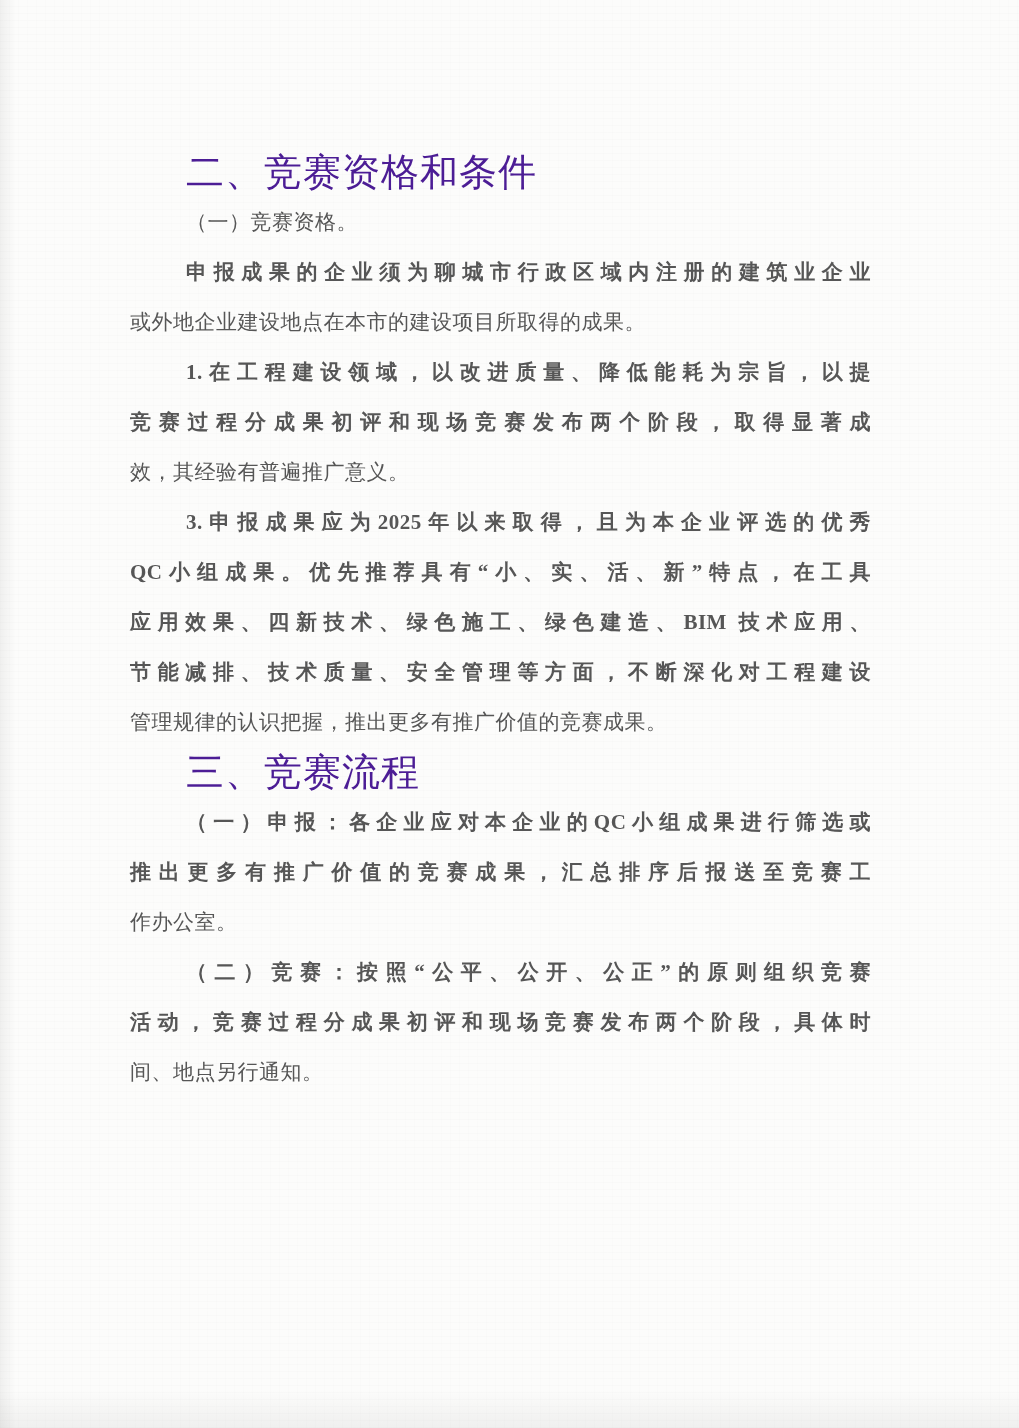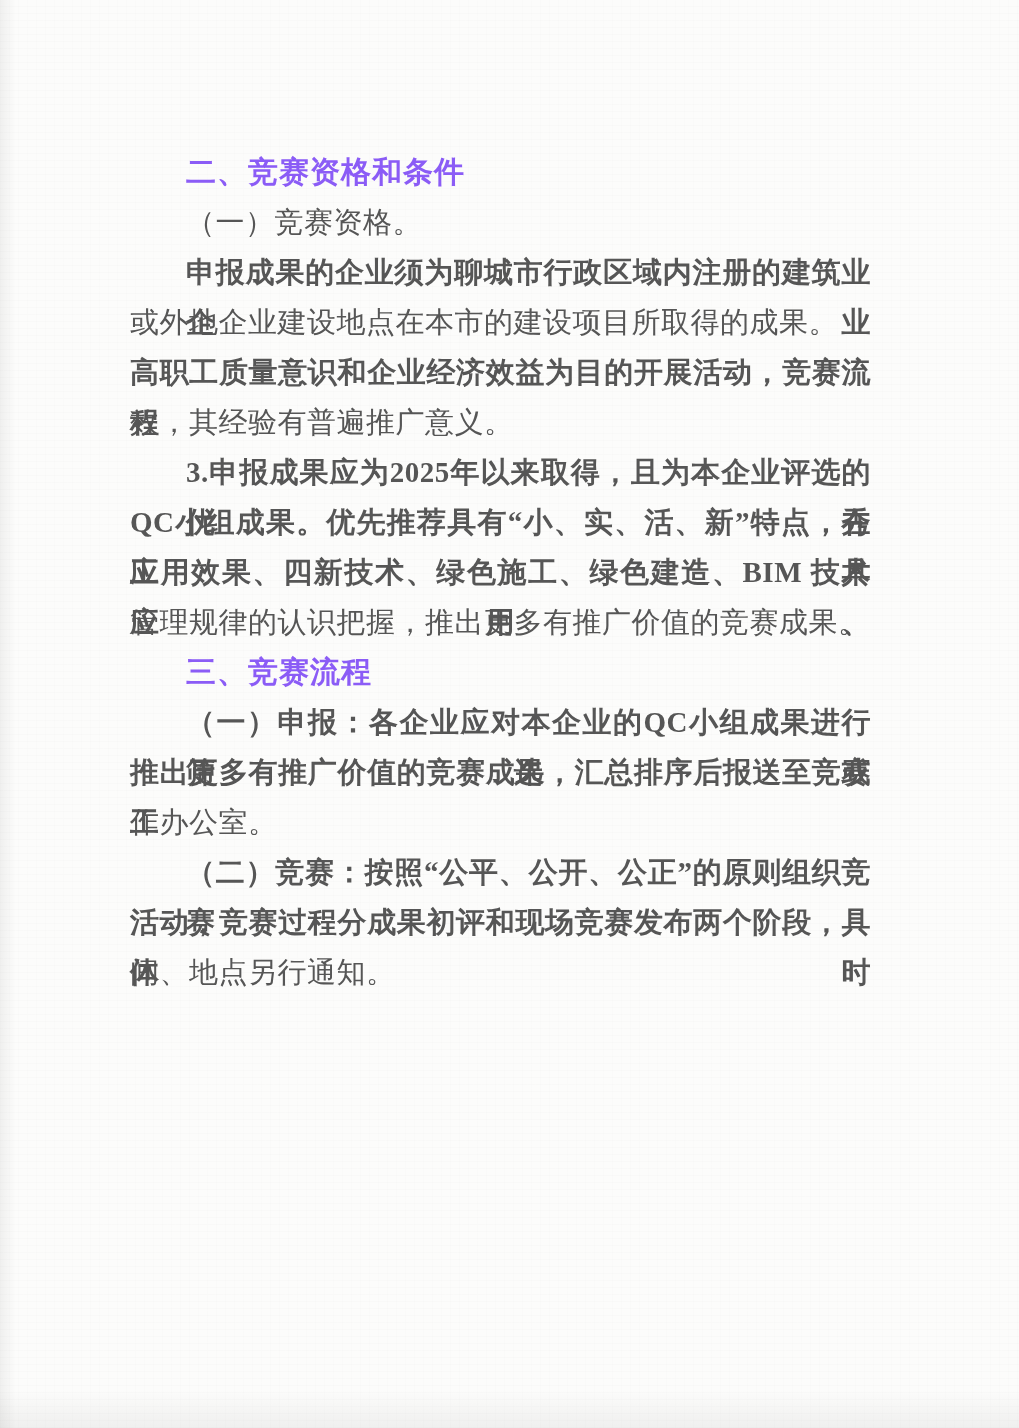--- a/index.html
+++ b/index.html
@@ -41,56 +41,58 @@
   }
   .content {
     position: absolute;
     left: 130px;
     top: 147px;
     width: 741px;
   }
   .line {
     height: 50px;
     line-height: 50px;
-    font-size: 29px;
+    font-size: 21px;
     color: #565656;
     text-align: left;
     text-align-last: left;
     letter-spacing: 0.5px;
   }
   .line.indent {
     padding-left: 56px;
   }
   .line.justify {
     text-align: justify;
     text-align-last: justify;
     font-weight: bold;
   }
   .line.heading {
     font-family: "Liberation Sans", "DejaVu Sans", sans-serif;
-    font-weight: bold;
-    font-size: 30px;
-    color: #8b5cf6;
+    font-weight: normal;
+    font-size: 38px;
+    color: #4c1d95;
     letter-spacing: 1px;
   }
 </style>
 </head>
 <body>
 
 <div class="page">
   <div class="content" id="doc-body">
       <div class="line heading indent">二、竞赛资格和条件</div>
       <div class="line body indent">（一）竞赛资格。</div>
       <div class="line body indent justify">申报成果的企业须为聊城市行政区域内注册的建筑业企业</div>
       <div class="line body">或外地企业建设地点在本市的建设项目所取得的成果。</div>
-      <div class="line body justify">高职工质量意识和企业经济效益为目的开展活动，竞赛流程</div>
+      <div class="line body indent justify">1.在工程建设领域，以改进质量、降低能耗为宗旨，以提</div>
+      <div class="line body justify">竞赛过程分成果初评和现场竞赛发布两个阶段，取得显著成</div>
       <div class="line body">效，其经验有普遍推广意义。</div>
       <div class="line body indent justify">3.申报成果应为2025年以来取得，且为本企业评选的优秀</div>
       <div class="line body justify">QC小组成果。优先推荐具有“小、实、活、新”特点，在工具</div>
       <div class="line body justify">应用效果、四新技术、绿色施工、绿色建造、BIM 技术应用、</div>
+      <div class="line body justify">节能减排、技术质量、安全管理等方面，不断深化对工程建设</div>
       <div class="line body">管理规律的认识把握，推出更多有推广价值的竞赛成果。</div>
       <div class="line heading indent">三、竞赛流程</div>
       <div class="line body indent justify">（一）申报：各企业应对本企业的QC小组成果进行筛选或</div>
       <div class="line body justify">推出更多有推广价值的竞赛成果，汇总排序后报送至竞赛工</div>
       <div class="line body">作办公室。</div>
       <div class="line body indent justify">（二）竞赛：按照“公平、公开、公正”的原则组织竞赛</div>
       <div class="line body justify">活动，竞赛过程分成果初评和现场竞赛发布两个阶段，具体时</div>
       <div class="line body">间、地点另行通知。</div>
     </div>
   <div class="left-edge-shade"></div>

